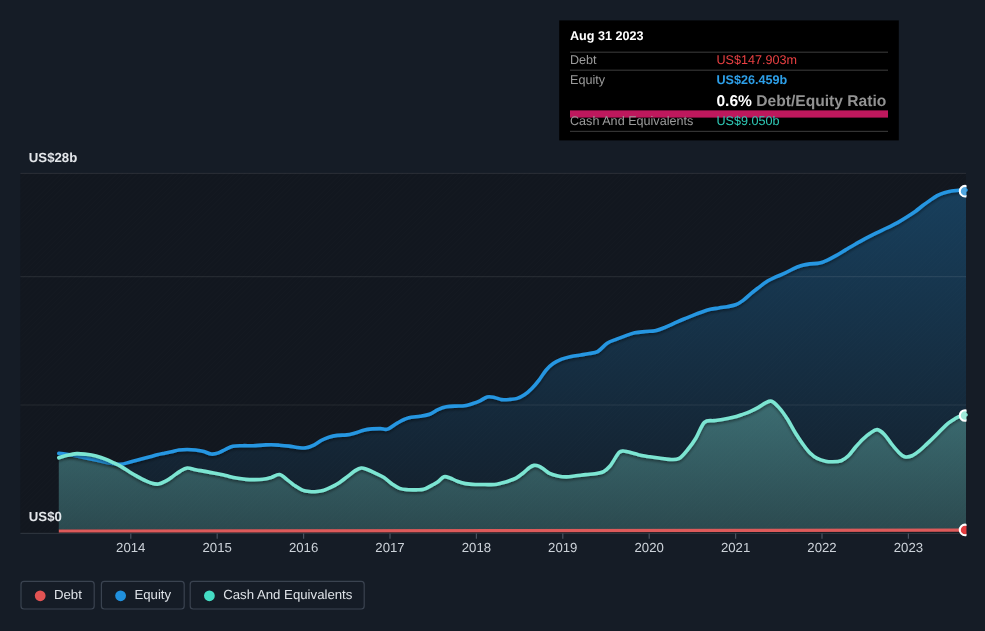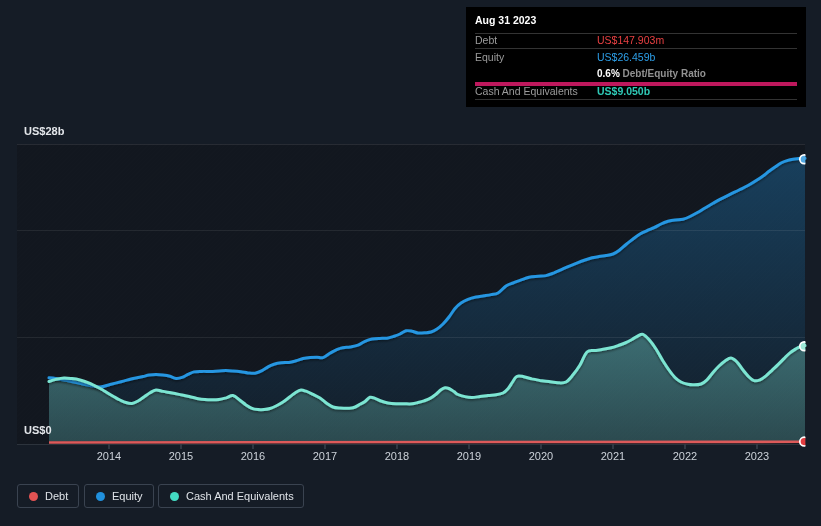--- a/index.html
+++ b/index.html
@@ -57,28 +57,28 @@
       <text x="181" y="460" text-anchor="middle" font-size="11" fill="#ccd2d9">2015</text>
       <text x="253" y="460" text-anchor="middle" font-size="11" fill="#ccd2d9">2016</text>
       <text x="325" y="460" text-anchor="middle" font-size="11" fill="#ccd2d9">2017</text>
       <text x="397" y="460" text-anchor="middle" font-size="11" fill="#ccd2d9">2018</text>
       <text x="469" y="460" text-anchor="middle" font-size="11" fill="#ccd2d9">2019</text>
       <text x="541" y="460" text-anchor="middle" font-size="11" fill="#ccd2d9">2020</text>
       <text x="613" y="460" text-anchor="middle" font-size="11" fill="#ccd2d9">2021</text>
       <text x="685" y="460" text-anchor="middle" font-size="11" fill="#ccd2d9">2022</text>
       <text x="757" y="460" text-anchor="middle" font-size="11" fill="#ccd2d9">2023</text>
 </svg>
-<div style="position:absolute;left:466px;top:7px;width:340px;height:100px;background:#000;">
+<div style="position:absolute;left:466px;top:17px;width:283px;height:100px;background:#000;">
 <div style="position:absolute;left:9px;right:9px;top:0;height:26px;line-height:27px;font-size:10.5px;font-weight:bold;color:#fff;border-bottom:1px solid #333;">Aug 31 2023</div>
 <div style="position:absolute;left:9px;right:9px;top:26px;height:15px;line-height:15px;font-size:10.5px;border-bottom:1px solid #333;"><span style="color:#9b9b9b">Debt</span><span style="position:absolute;left:122px;color:#e94042;font-weight:normal">US$147.903m</span></div>
-<div style="position:absolute;left:9px;right:9px;top:41px;height:17px;line-height:18px;font-size:10.5px;"><span style="color:#9b9b9b">Equity</span><span style="position:absolute;left:122px;color:#2d9fe8;font-weight:normal">US$26.459b</span></div>
-<div style="position:absolute;left:9px;right:9px;top:58px;height:17px;line-height:17px;font-size:10px;border-bottom:4px solid #be185d;">
+<div style="position:absolute;left:9px;right:9px;top:41px;height:17px;line-height:18px;font-size:10.5px;"><span style="color:#9b9b9b">Equity</span><span style="position:absolute;left:122px;color:#2d9fe8;font-weight:bold">US$26.459b</span></div>
+<div style="position:absolute;left:9px;right:9px;top:58px;height:17px;line-height:17px;font-size:13px;border-bottom:6px solid #be185d;">
         <span style="position:absolute;left:122px;color:#fff;font-weight:bold">0.6% <span style="color:#929292">Debt/Equity Ratio</span></span>
       </div>
-<div style="position:absolute;left:9px;right:9px;top:75px;height:17px;line-height:18px;font-size:10.5px;border-bottom:1px solid #333;"><span style="color:#9b9b9b">Cash And Equivalents</span><span style="position:absolute;left:122px;color:#2fc9b6;font-weight:bold">US$9.050b</span></div>
+<div style="position:absolute;left:9px;right:9px;top:75px;height:17px;line-height:18px;font-size:10.5px;border-bottom:1px solid #333;"><span style="color:#9b9b9b">Cash And Equivalents</span><span style="position:absolute;left:122px;color:#2fc9b6;font-weight:normal">US$9.050b</span></div>
 </div>
 <div style="position:absolute;left:17px;top:484px;width:62px;height:24px;border:1px solid #3a4350;border-radius:3px;box-sizing:border-box;display:flex;align-items:center;padding-left:11px;">
       <span style="width:9px;height:9px;border-radius:50%;background:#e25353;margin-right:7px;flex:none"></span>
       <span style="font-size:11px;color:#dfe3e8;white-space:nowrap">Debt</span>
     </div>
     <div style="position:absolute;left:84px;top:484px;width:70px;height:24px;border:1px solid #3a4350;border-radius:3px;box-sizing:border-box;display:flex;align-items:center;padding-left:11px;">
       <span style="width:9px;height:9px;border-radius:50%;background:#2090dd;margin-right:7px;flex:none"></span>
       <span style="font-size:11px;color:#dfe3e8;white-space:nowrap">Equity</span>
     </div>
     <div style="position:absolute;left:158px;top:484px;width:146px;height:24px;border:1px solid #3a4350;border-radius:3px;box-sizing:border-box;display:flex;align-items:center;padding-left:11px;">

